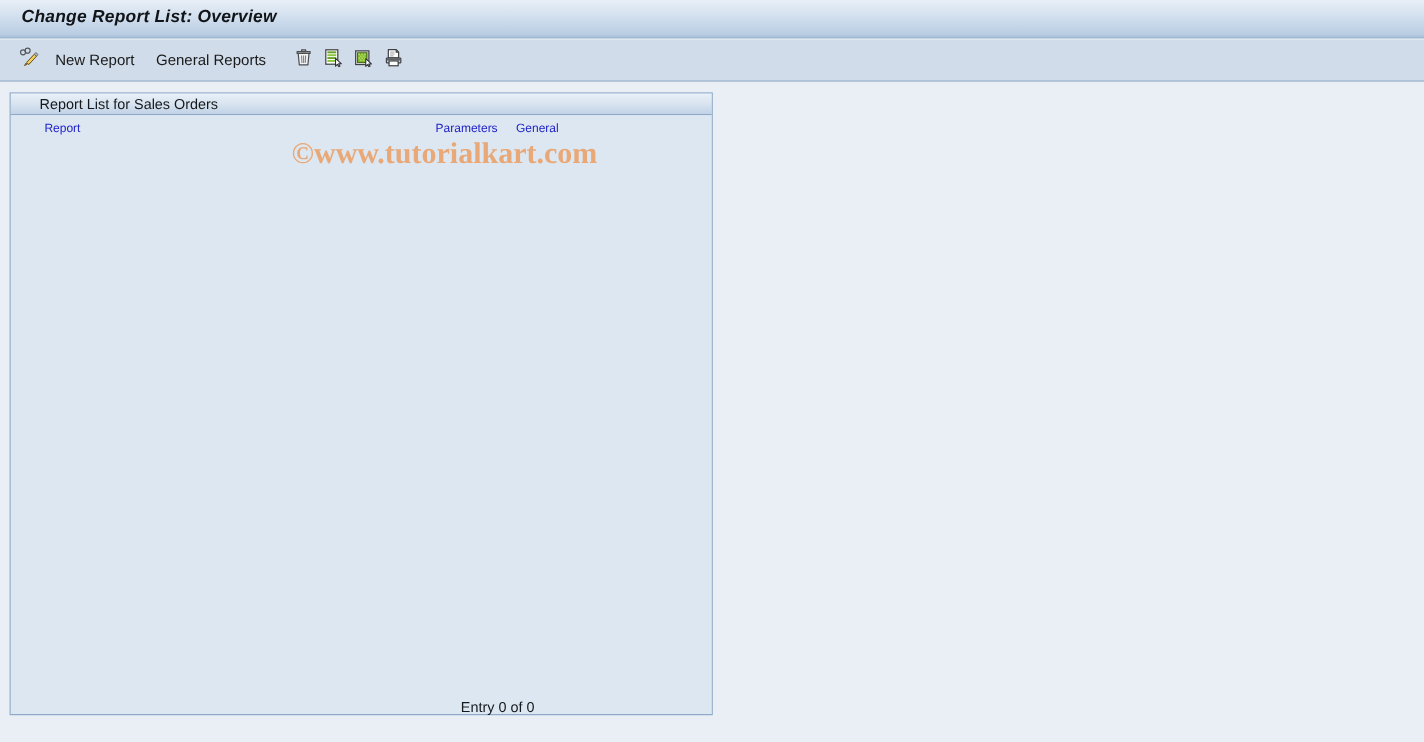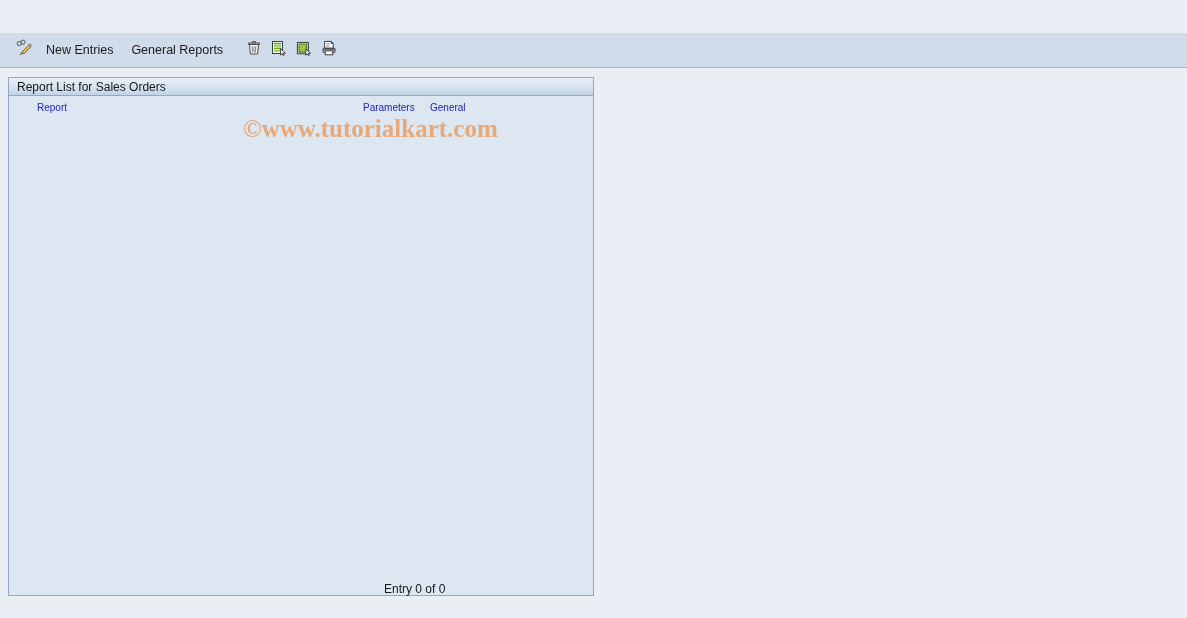--- a/index.html
+++ b/index.html
@@ -118,21 +118,21 @@
   #panel-header {
     position: relative;
     height: 18px;
     box-sizing: border-box;
     background: linear-gradient(to bottom, #e9f0f8 0%, #d8e4f0 50%, #c2d3e6 100%);
     border-bottom: 1px solid #8fa9c8;
     display: flex;
     align-items: center;
   }
   #panel-header .ph-text {
-    padding-left: 8px;
+    padding-left: 24px;
     font-size: 12px;
     color: #16181c;
     white-space: nowrap;
   }
   #panel-body {
     position: relative;
     height: 499px;
     background: #dde7f1;
   }
 
@@ -156,20 +156,23 @@
     font-size: 12px;
     color: #15181d;
     white-space: nowrap;
   }
 </style>
 </head>
 <body>
 
 <div id="app">
 
+  <div id="titlebar">
+    <div class="title-text">Change Report List: Overview</div>
+  </div>
 
   <div id="toolbar">
 
     <div id="watermark">©www.tutorialkart.com</div>
 
     <div class="tb-row">
 
       <div class="tb-icon-btn" title="Display/Change">
         <span>
           <svg width="18" height="18" viewBox="0 0 18 18">
@@ -182,21 +185,21 @@
               <path d="M6.6 13.6 L5.4 15.6 L7.6 14.6 Z" fill="#d9a441" stroke="#6b5222" stroke-width="0.8" stroke-linejoin="round"></path>
               <path d="M7.2 13.0 L13.6 6.2 L15.4 7.9 L9.0 14.8 Z" fill="#f2c champ" stroke="none"></path>
               <path d="M7.2 13.0 L13.6 6.2 L15.4 7.9 L9.0 14.8 Z" fill="#f5cd5b" stroke="#6b5222" stroke-width="0.8" stroke-linejoin="round"></path>
               <path d="M13.6 6.2 L15.0 4.8 L16.6 6.5 L15.4 7.9 Z" fill="#b9bcc0" stroke="#5e6165" stroke-width="0.8" stroke-linejoin="round"></path>
             </g>
           </svg>
         </span>
       </div>
 
       <div class="tb-btn">
-        <span class="tb-label">New Entries</span>
+        <span class="tb-label">New Report</span>
       </div>
 
       <div class="tb-btn">
         <span class="tb-label">General Reports</span>
       </div>
 
       <div class="tb-sep"></div>
 
       <div class="tb-icon-btn" title="Delete">
         <span>

